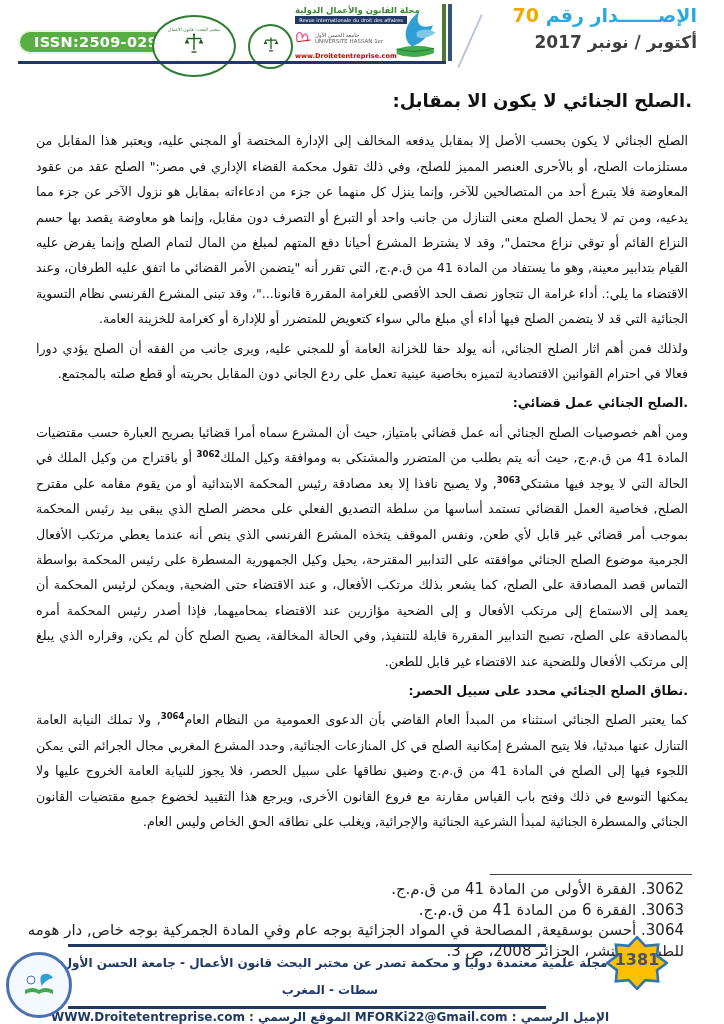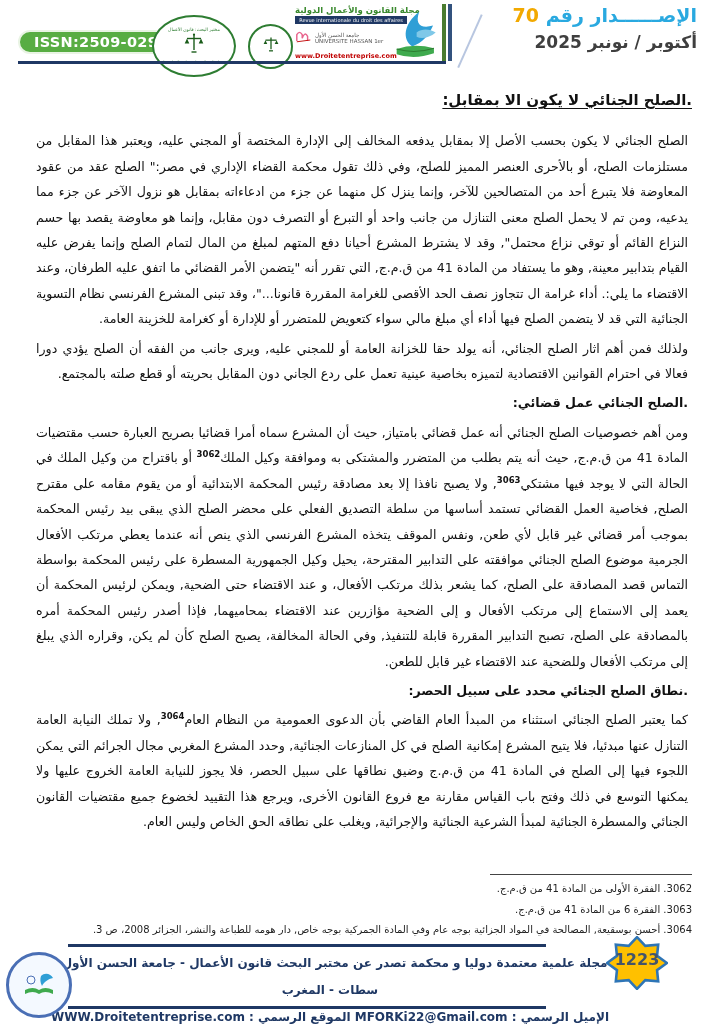--- a/index.html
+++ b/index.html
@@ -33,29 +33,29 @@
   .issue-block{position:absolute;left:455px;top:2px;width:262px;direction:rtl;text-align:right;padding-right:20px;box-sizing:border-box;}
   .issue-line{color:#29a9e0;font-weight:bold;font-size:19px;line-height:26px;white-space:nowrap;}
   .issue-line .num{color:#f2a900;}
   .date-line{color:#3f3f3f;font-weight:bold;font-size:17px;line-height:28px;white-space:nowrap;}
   .slash-deco{position:absolute;left:14px;top:10px;width:1.5px;height:58px;background:#b8c6e0;transform:rotate(24deg);}
 
   
   .body-text{position:absolute;left:32px;top:88px;width:660px;height:784px;overflow:hidden;
              direction:rtl;text-align:justify;color:#111;font-size:12.6px;line-height:25.4px;}
   .body-text p{margin:4px;}
-  .doc-title{font-weight:bold;font-size:15px;text-decoration:underline;text-underline-offset:3px;margin-bottom:15px;}
+  .doc-title{font-weight:bold;font-size:18px;text-underline-offset:3px;margin-bottom:15px;}
   .h2{font-weight:bold;}
   .h2.u{text-decoration:underline;text-underline-offset:3px;}
   sup.fnref{font-size:8.5px;line-height:0;font-weight:bold;}
 
   
   .fn-rule{position:absolute;left:490px;top:874px;width:202px;height:1px;background:#444;}
-  .footnotes{position:absolute;left:32px;top:879px;width:660px;direction:rtl;
-             font-size:10px;line-height:20.5px;color:#222;}
+  .footnotes{position:absolute;left:24px;top:879px;width:660px;direction:rtl;
+             font-size:15px;line-height:20.5px;color:#222;}
 
   
   .rule{position:absolute;left:68px;width:478px;height:3px;background:#1f3864;}
   .rule-top{top:944px;}
   .rule-bottom{top:1006px;}
   .footer-text{position:absolute;left:50px;top:950px;width:560px;direction:rtl;text-align:center;
                color:#1f3864;font-weight:bold;font-size:12px;line-height:27px;}
   .footer-text .latin{direction:ltr;unicode-bidi:isolate;}
   .badge{position:absolute;left:606px;top:936px;width:62px;height:54px;}
   .badge-num{position:absolute;left:0;top:14px;width:62px;text-align:center;color:#44546a;
@@ -137,21 +137,21 @@
       <div class="vbar g"></div>
         <div class="vbar b"></div>
     </div>
 
     <div class="issue-block">
       <div class="slash-deco"></div>
       <div class="issue-line">
         <span>الإصــــــدار رقم</span>
         <span class="num">70</span>
       </div>
-      <div class="date-line">أكتوبر / نونبر 2025</div>
+      <div class="date-line">أكتوبر / نونبر 2017</div>
     </div>
 
     <div class="header-rule"></div>
   </div>
 
   <main class="body-text">
     <div class="doc-title">.الصلح الجنائي لا يكون الا بمقابل:</div>
 
     <p>الصلح الجنائي لا يكون بحسب الأصل إلا بمقابل يدفعه المخالف إلى الإدارة المختصة أو المجني عليه، ويعتبر هذا المقابل من مستلزمات الصلح، أو بالأحرى العنصر المميز للصلح، وفي ذلك تقول محكمة القضاء الإداري في مصر:" الصلح عقد من عقود المعاوضة فلا يتبرع أحد من المتصالحين للآخر، وإنما ينزل كل منهما عن جزء من ادعاءاته بمقابل هو نزول الآخر عن جزء مما يدعيه، ومن تم لا يحمل الصلح معنى التنازل من جانب واحد أو التبرع أو التصرف دون مقابل، وإنما هو معاوضة يقصد بها حسم النزاع القائم أو توقي نزاع محتمل", وقد لا يشترط المشرع أحيانا دفع المتهم لمبلغ من المال لتمام الصلح وإنما يفرض عليه القيام بتدابير معينة, وهو ما يستفاد من المادة 41 من ق.م.ج, التي تقرر أنه "يتضمن الأمر القضائي ما اتفق عليه الطرفان، وعند الاقتضاء ما يلي:. أداء غرامة ال تتجاوز نصف الحد الأقصى للغرامة المقررة قانونا..."، وقد تبنى المشرع الفرنسي نظام التسوية الجنائية التي قد لا يتضمن الصلح فيها أداء أي مبلغ مالي سواء كتعويض للمتضرر أو للإدارة أو كغرامة للخزينة العامة.</p>
     <p>ولذلك فمن أهم اثار الصلح الجنائي، أنه يولد حقا للخزانة العامة أو للمجني عليه, ويرى جانب من الفقه أن الصلح يؤدي دورا فعالا في احترام القوانين الاقتصادية لتميزه بخاصية عينية تعمل على ردع الجاني دون المقابل بحريته أو قطع صلته بالمجتمع.</p>
@@ -175,21 +175,21 @@
   </div>
 
   <div class="rule rule-top"></div>
 
   <div class="badge">
     <span>
       <svg width="62" height="54" viewBox="0 0 60 52">
         <polygon points="59,26 49.4,32.9 50.5,43.7 38,42.6 30,51 22,42.6 9.5,43.7 10.6,32.9 1,26 10.6,19.1 9.5,8.3 22,9.4 30,1 38,9.4 50.5,8.3 49.4,19.1" fill="#ffc000" stroke="#2e75b6" stroke-width="2.5"></polygon>
       </svg>
     </span>
-    <div class="badge-num">1223</div>
+    <div class="badge-num">1381</div>
   </div>
 
   <div class="footer-text">
     <div class="f1">مجلة علمية معتمدة دوليا و محكمة تصدر عن مختبر البحث قانون الأعمال - جامعة الحسن الأول - سطات - المغرب</div>
     <div class="f2">
       <span>الإميل الرسمي :</span>
       <bdi class="latin">MFORKi22@Gmail.com</bdi>
       <span>الموقع الرسمي :</span>
       <bdi class="latin">WWW.Droitetentreprise.com</bdi>
     </div>

